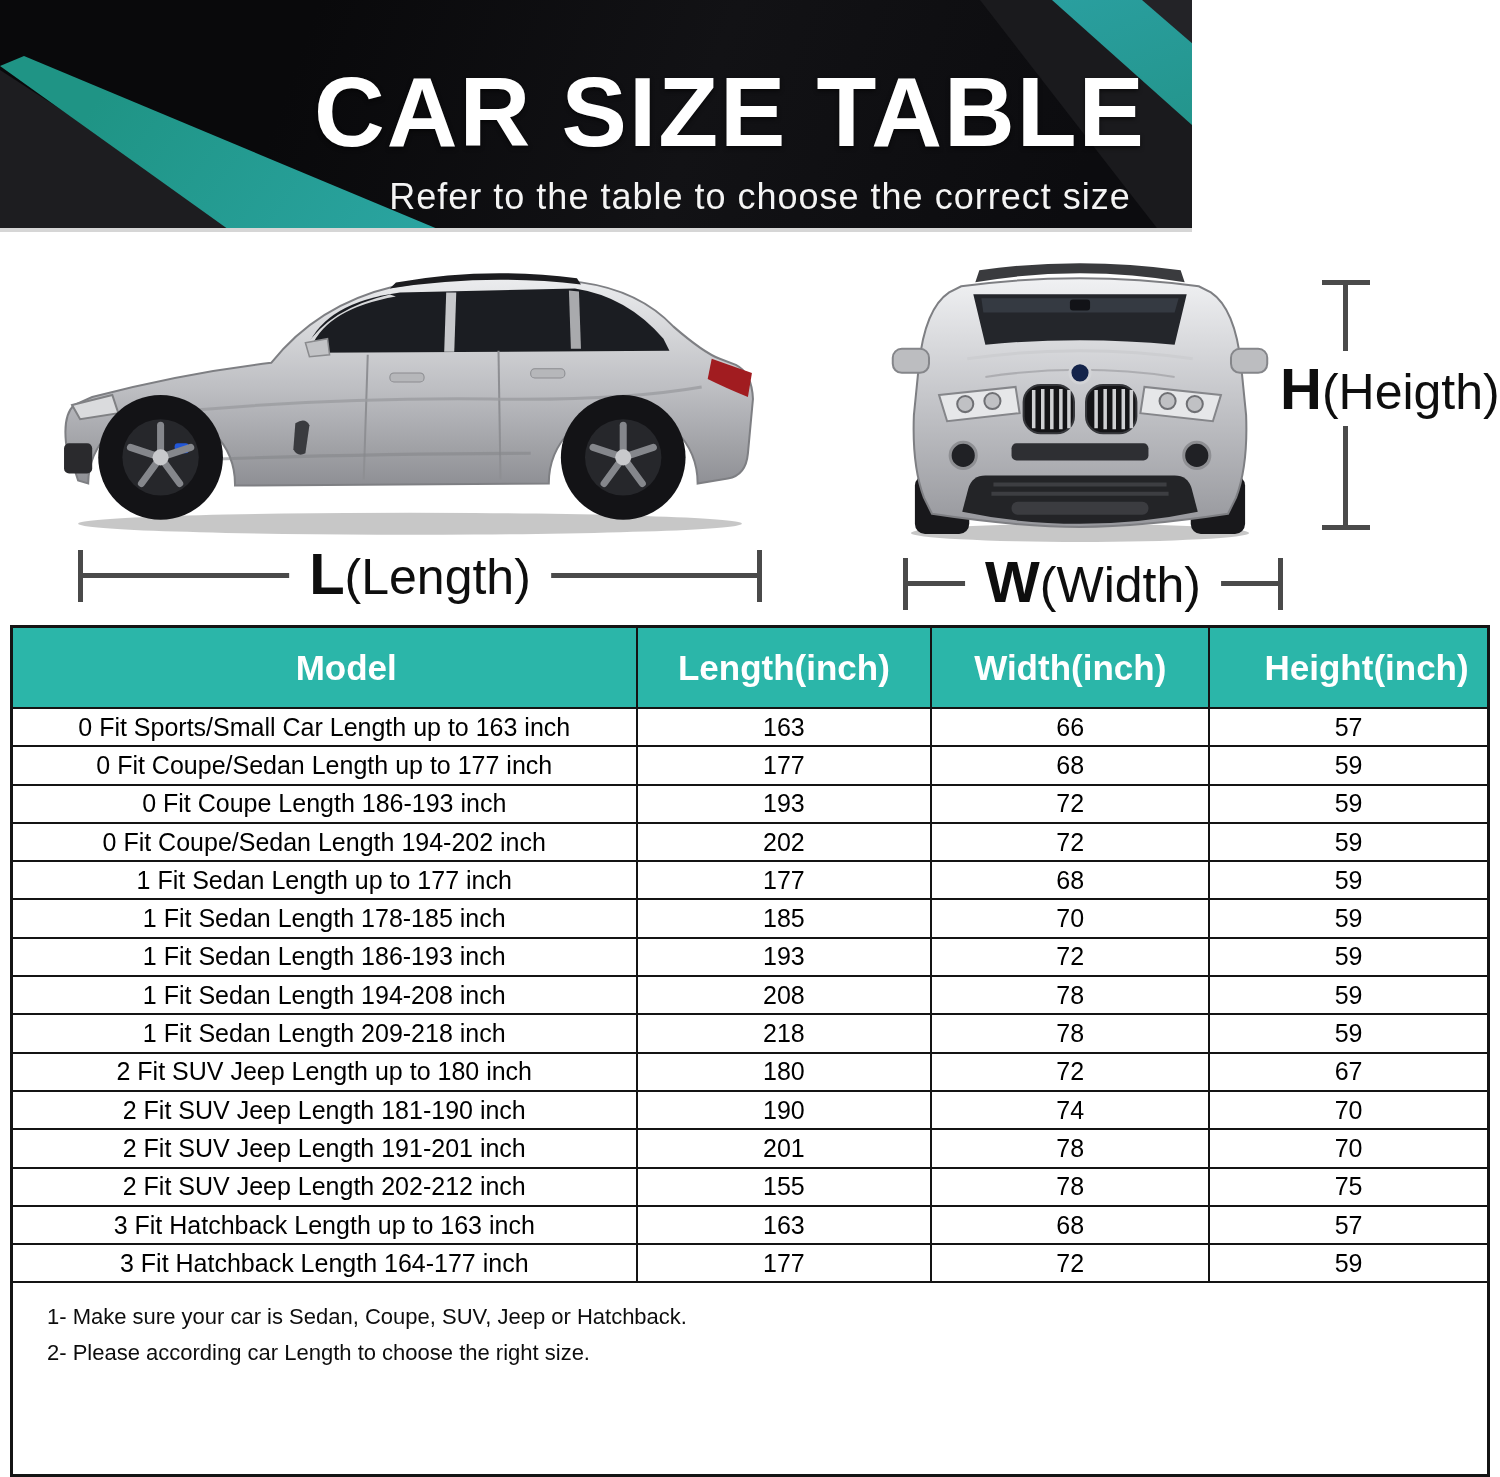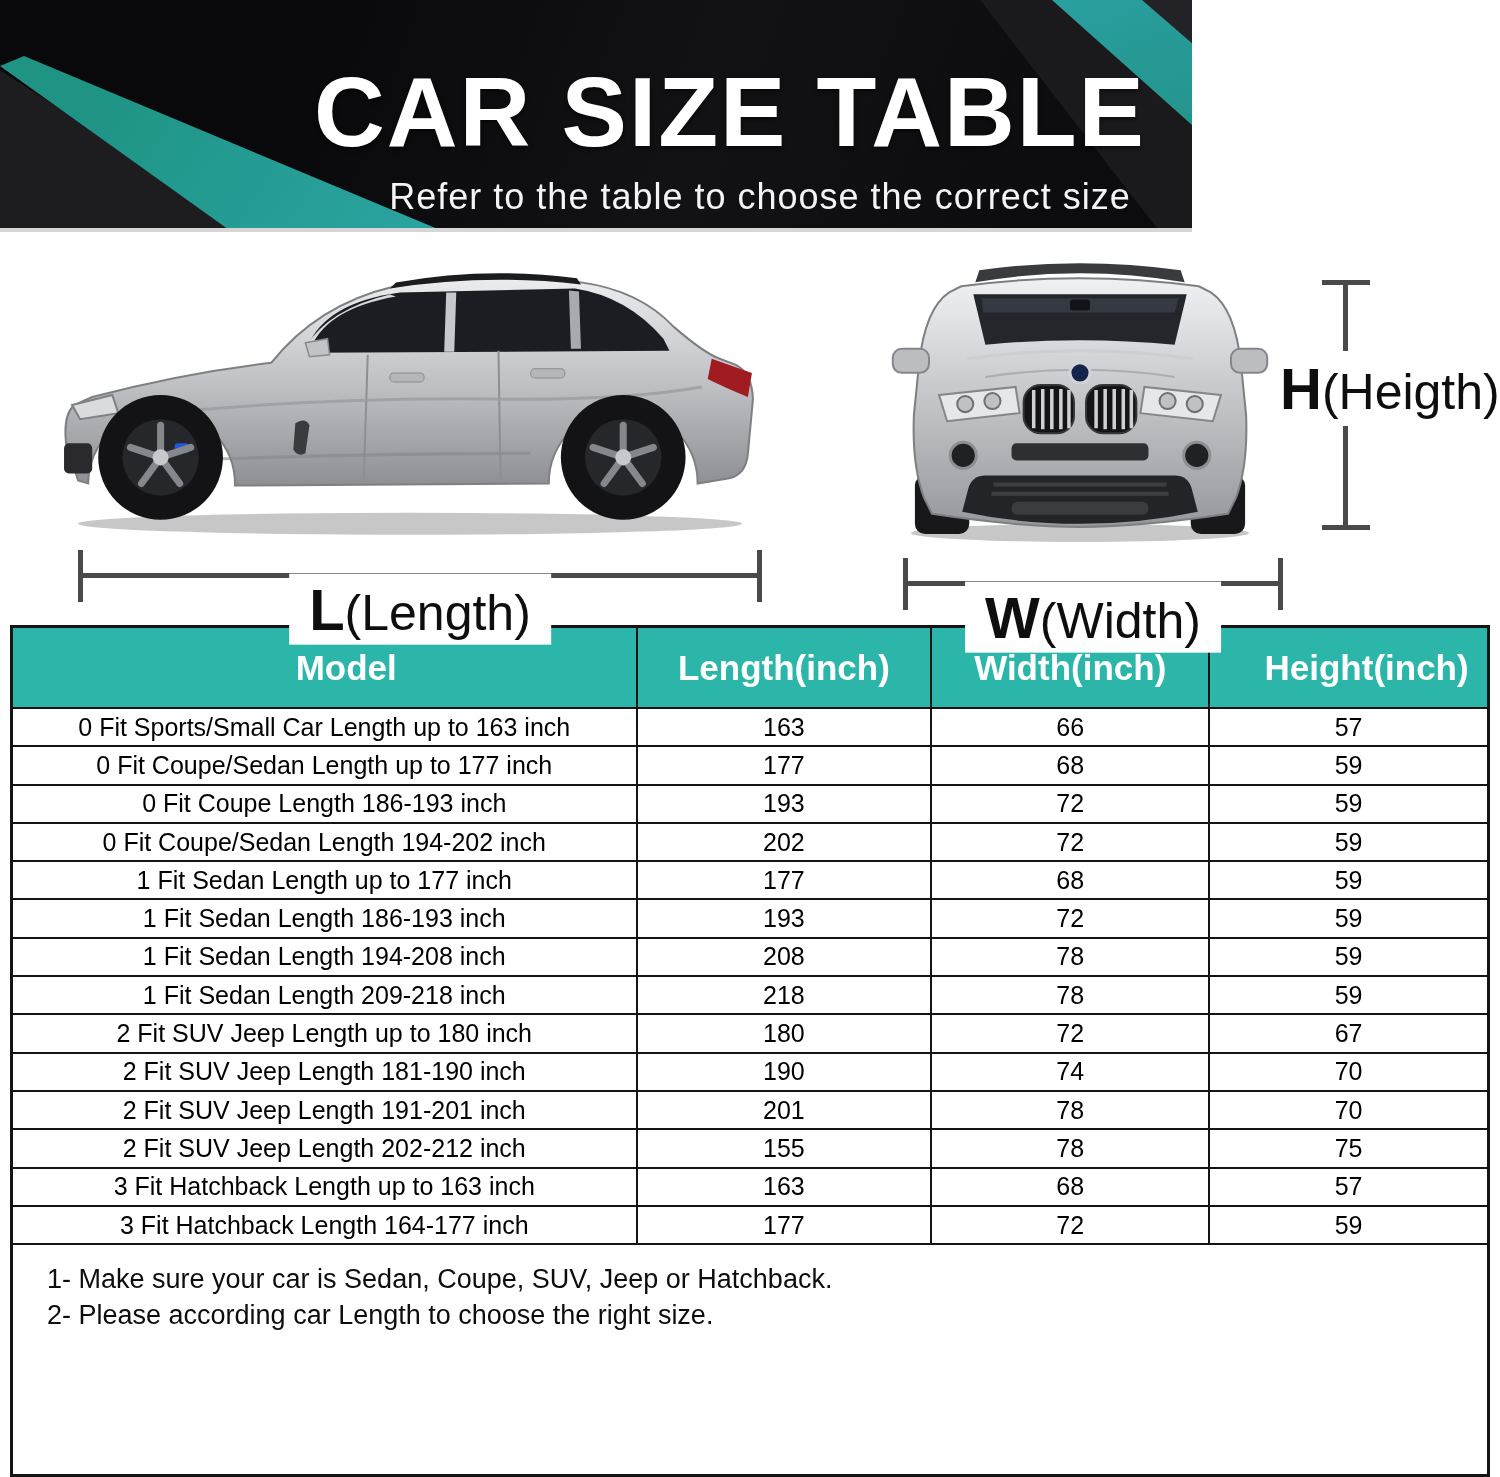--- a/index.html
+++ b/index.html
@@ -44,21 +44,21 @@
   .front-car { left:888px; top:242px; width:384px; height:302px; }
 
   .dim { position:absolute; }
   .dim .cap-v { position:absolute; top:0; bottom:0; width:5px; background:#4a4a4a; }
   .dim .line-h { position:absolute; left:5px; right:5px; top:50%; margin-top:-3px; height:5px; background:#4a4a4a; }
   .dim .cap-h { position:absolute; left:0; right:0; height:5px; background:#4a4a4a; }
   .dim .line-v { position:absolute; top:5px; bottom:5px; left:50%; margin-left:-3px; width:5px; background:#4a4a4a; }
   .dim-label {
     position:absolute; left:50%; top:50%; transform:translate(-50%,-54%);
     background:#ffffff; padding:2px 20px; white-space:nowrap; z-index:2;
-    color:#0e0e0e; font-size:50px;margin-top:36px;
+    color:#0e0e0e; font-size:50px;
   }
   .dim-label .big { font-weight:bold; font-size:58px; }
   .dim-length { left:78px;  top:550px; width:684px; height:52px; }
   .dim-width  { left:903px; top:558px; width:380px; height:52px; }
   .dim-height { left:1322px; top:280px; width:48px; height:250px; }
   .dim-height .dim-label { left:-52px; transform:none; top:42%; margin-top:-34px; text-align:left; padding:4px 10px; }
   .dim-height .cap-top { top:0; } .dim-height .cap-bottom { bottom:0; }
 
   
   .table-wrap {
@@ -74,21 +74,21 @@
   }
   .size-table th:first-child { border-left:none;padding-left:44px; } .size-table th:last-child { border-right:none;padding-left:36px; }
   .size-table td {
     height:38.3px; border:2px solid #141414; text-align:center;
     font-size:25px; color:#000; background:#fff; padding:0 6px;
     white-space:nowrap; overflow:hidden;
   }
   .size-table td:first-child { border-left:none;margin-top:8px; } .size-table td:last-child { border-right:none;text-align:center; }
 
   .notes { padding:16px 20px 0 34px; }
-  .note-line { font-size:27px; color:#0d0d0d; line-height:36px; }
+  .note-line { font-size:22px; color:#0d0d0d; line-height:36px; }
 </style>
 </head>
 <body>
 
 <div class="banner">
   <div class="facet right-gray"></div>
   <div class="facet right-band"></div>
   <div class="facet teal-a"></div>
   <div class="facet teal-b"></div>
   <div class="facet teal-c"></div>
@@ -290,20 +290,26 @@
           <td>72</td>
           <td>59</td>
         </tr>
         <tr>
           <td>1 Fit Sedan Length up to 177 inch</td>
           <td>177</td>
           <td>68</td>
           <td>59</td>
         </tr>
         <tr>
+          <td>1 Fit Sedan Length 178-185 inch</td>
+          <td>185</td>
+          <td>70</td>
+          <td>59</td>
+        </tr>
+        <tr>
           <td>1 Fit Sedan Length 186-193 inch</td>
           <td>193</td>
           <td>72</td>
           <td>59</td>
         </tr>
         <tr>
           <td>1 Fit Sedan Length 194-208 inch</td>
           <td>208</td>
           <td>78</td>
           <td>59</td>

